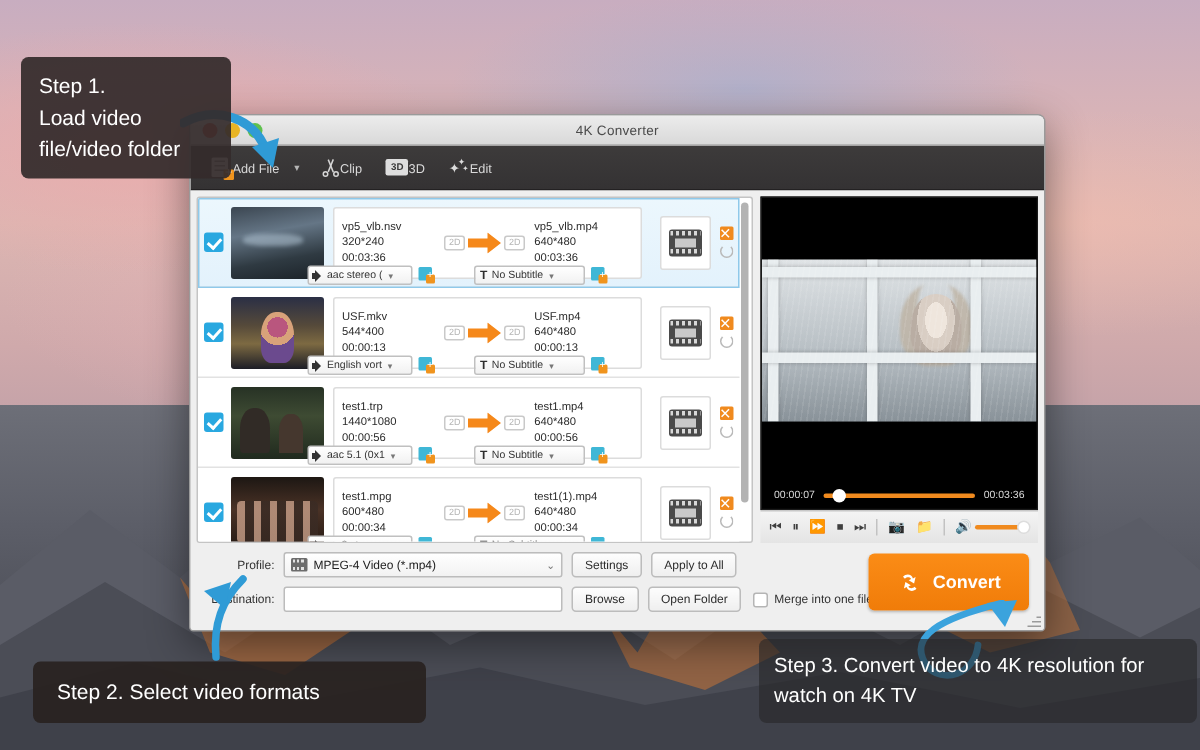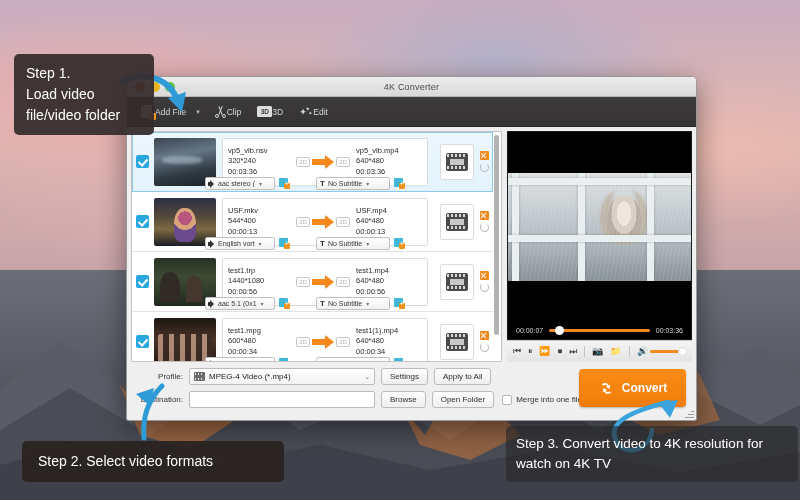--- a/index.html
+++ b/index.html
@@ -234,21 +234,21 @@
   .resize-corner i { position:absolute; right:0; background:#9a9a9a; height:1px; }
   .resize-corner i:nth-child(1){bottom:1px;width:9px;}
   .resize-corner i:nth-child(2){bottom:4px;width:6px;}
   .resize-corner i:nth-child(3){bottom:7px;width:3px;}
 
   
   .callout {
     position:absolute; background: rgba(52,43,43,.93); color:#fff;
     border-radius:5px; padding:8px 14px; font-size:14px; line-height:21px;
   }
-  #callout-step1 { left:14px; top:38px; width:140px; padding:9px 12px;margin-top:16px; }
+  #callout-step1 { left:14px; top:38px; width:140px; padding:9px 12px; }
   #callout-step2 { left:22px; top:441px; width:262px; padding:10px 16px; background: rgba(40,34,32,.92); }
   #callout-step3 { left:506px; top:426px; width:292px; padding:8px 10px; background: rgba(38,38,40,.62); font-size:13.5px; line-height:20px;}
   .arrow-svg { position:absolute; pointer-events:none; }
 </style>
 </head>
 <body>
 
 <div id="wallpaper">
   <div class="sky"></div>
   <div class="mountains">

